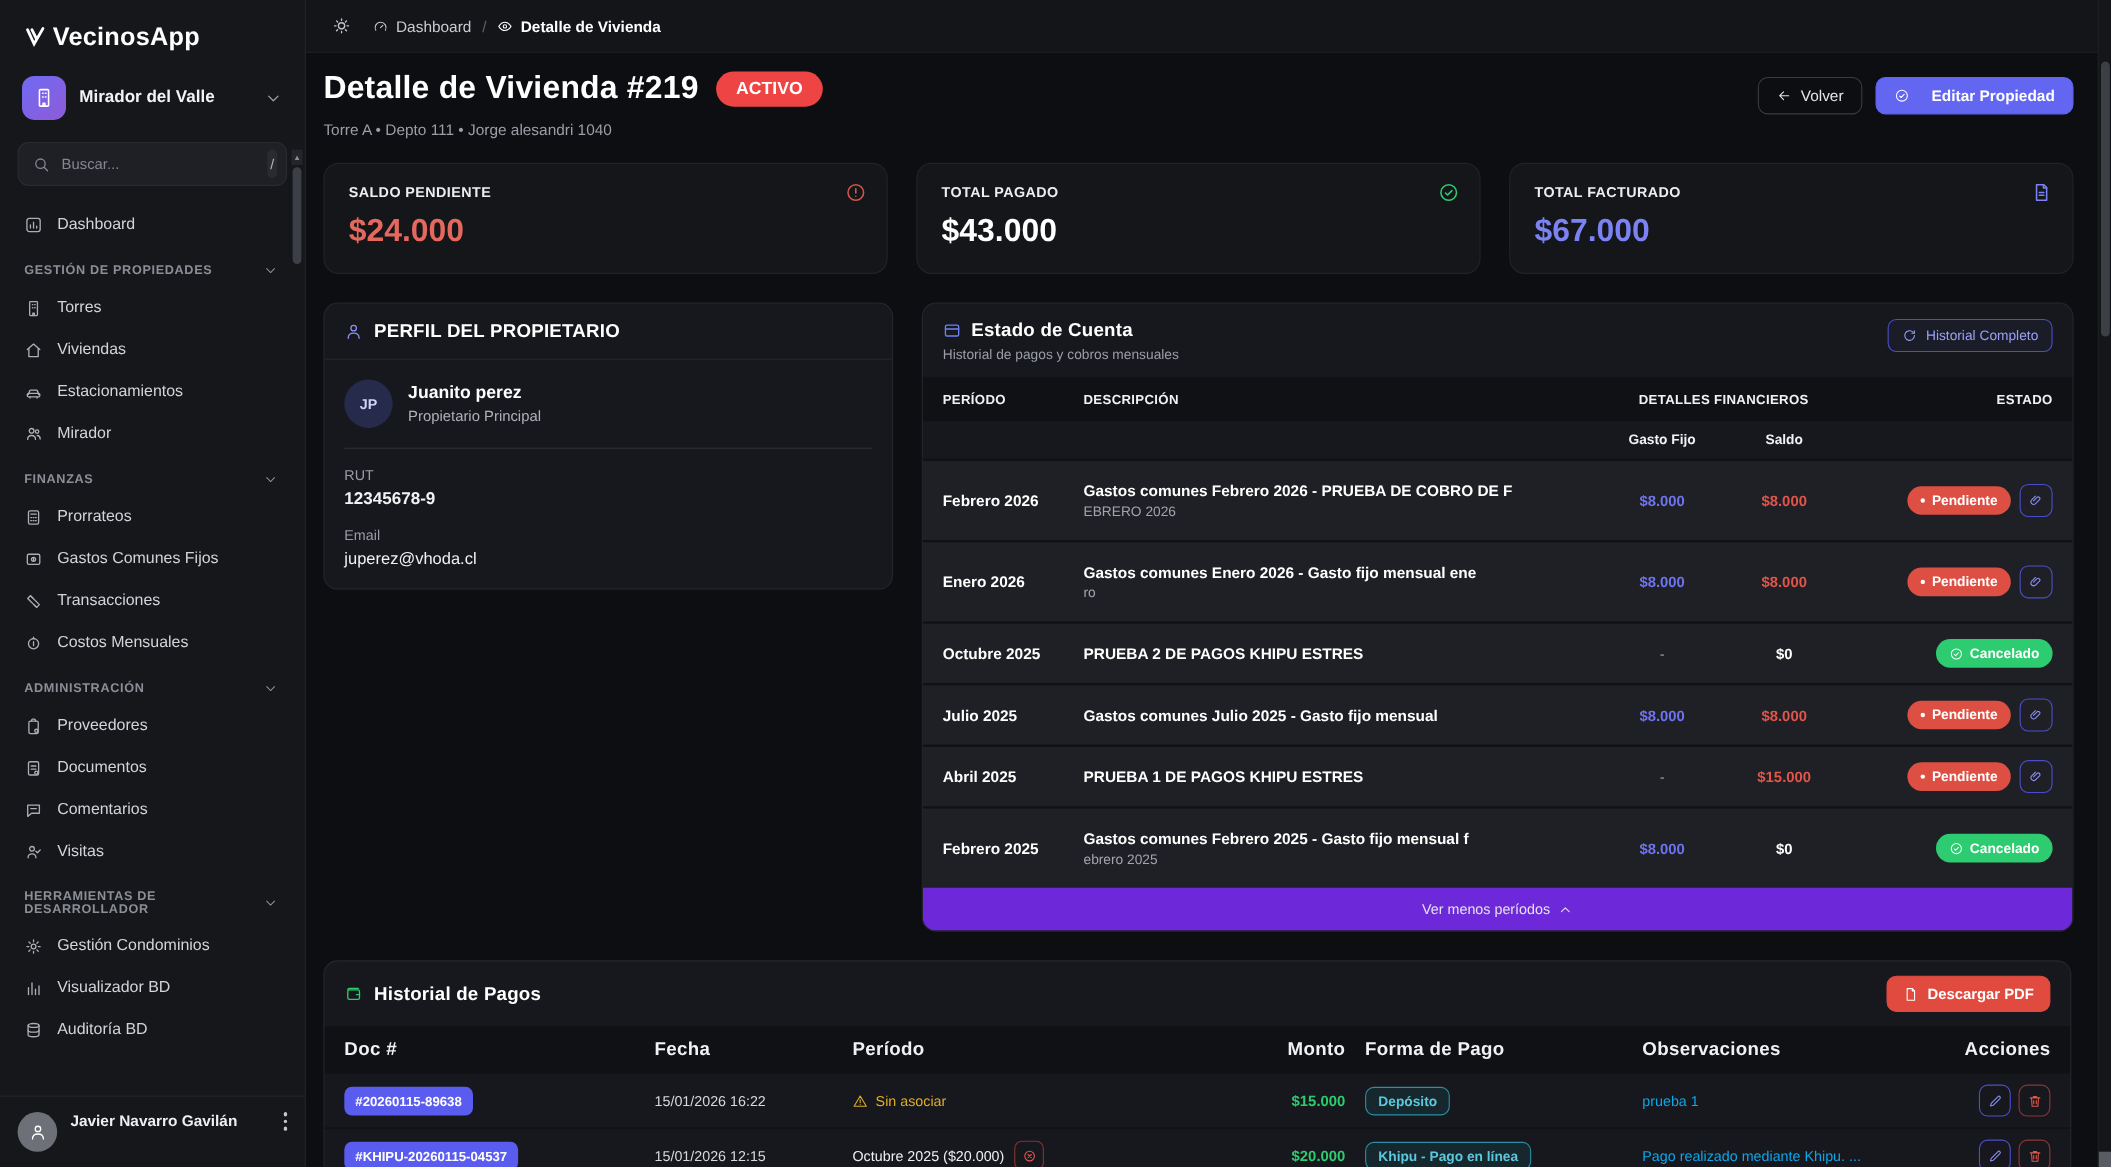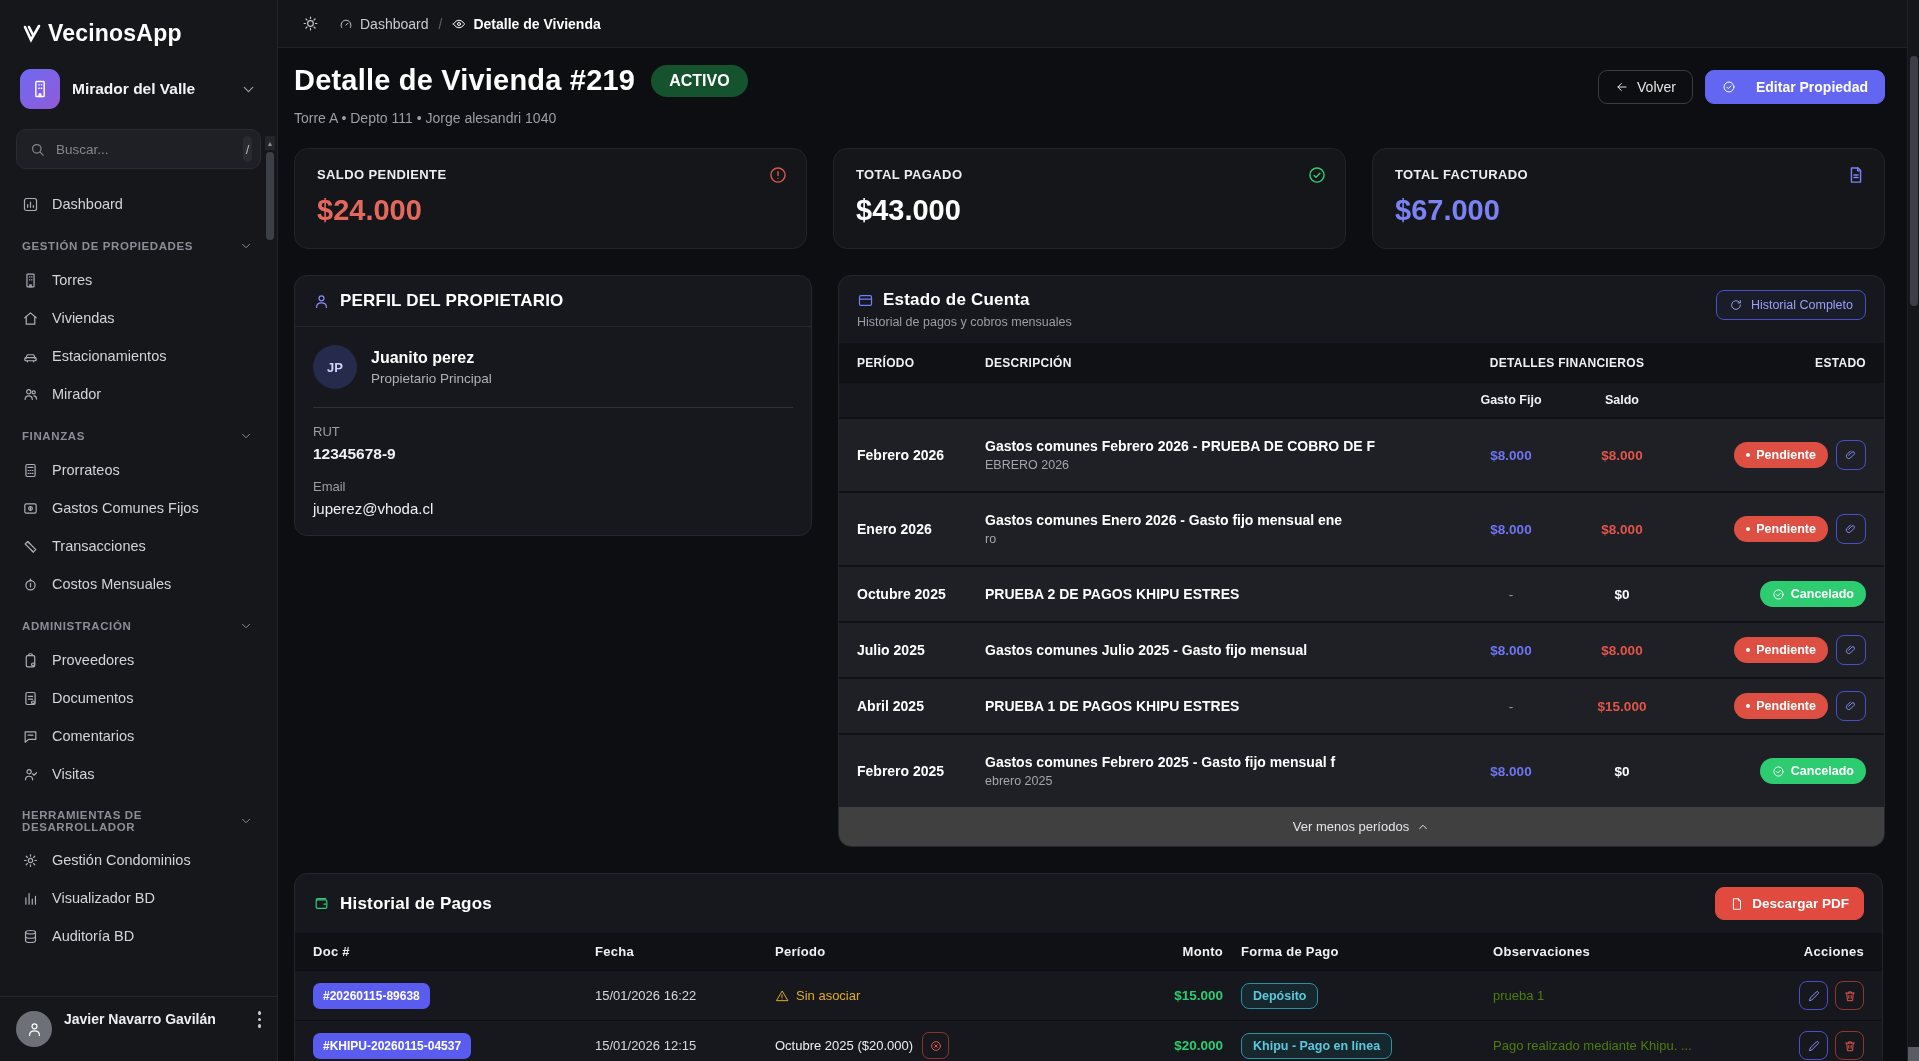--- a/index.html
+++ b/index.html
@@ -58,21 +58,21 @@
   .crumbs { display:flex; align-items:center; gap:10px; font-size:14px; color:#c9cbd0; }
   .crumb { display:flex; align-items:center; gap:7px; cursor:pointer; }
   .crumb.current { color:#fff; font-weight:700; }
   .crumb-sep { color:#5f626a; }
 
   .content { flex:1; padding:16px 22px 0 16px; overflow:hidden; }
 
   .title-row { display:flex; align-items:flex-start; justify-content:space-between; }
   .title-left { display:flex; align-items:center; gap:16px; }
   .page-title { font-size:29px; font-weight:800; color:#fff; letter-spacing:.2px; }
-  .badge-activo { background:#14532d; color:#fff; font-weight:700; font-size:16px; border-radius:999px;
+  .badge-activo { background:#ef4444; color:#fff; font-weight:700; font-size:16px; border-radius:999px;
     padding:7px 18px; }
   .title-actions { display:flex; gap:12px; margin-top:6px; }
   .btn { display:flex; align-items:center; gap:8px; border-radius:9px; font-size:14px; cursor:pointer;
     font-family:inherit; }
   .btn-ghost { background:transparent; border:1px solid #3a3b41; color:#e5e5e5; padding:8px 16px; }
   .btn-primary { background:#6366f1; border:1px solid #6366f1; color:#fff; font-weight:700; padding:8px 16px;gap:20px; }
   .subtitle { color:#9b9ea6; font-size:14px; margin:6px 0 22px; }
 
   
   .stats { display:flex; gap:26px; margin-bottom:26px; }
@@ -134,48 +134,48 @@
   .ec-saldo.red { color:#e1554a; } .ec-saldo.white { color:#fff; }
   .ec-est { width:188px; display:flex; align-items:center; justify-content:flex-end; gap:8px; }
   .pill { display:inline-flex; align-items:center; gap:6px; border-radius:999px; font-size:12.5px;
     font-weight:700; color:#fff; padding:6px 12px; }
   .pill.pendiente { background:#dd4f42; }
   .pill.cancelado { background:#2ecc71; }
   .pill .bdot { width:4px; height:4px; border-radius:50%; background:#fff; display:inline-block; }
   .icon-btn { width:30px; height:30px; border-radius:8px; display:flex; align-items:center;
     justify-content:center; background:transparent; cursor:pointer; }
   .icon-btn.link { border:1px solid #4b4ecb; color:#8a8ef5; }
-  .ec-footer { background:#404040; padding:12px; text-align:center; font-size:13px; color:#e3e4e8;
+  .ec-footer { background:#6d28d9; padding:12px; text-align:center; font-size:13px; color:#e3e4e8;
     display:flex; align-items:center; justify-content:center; gap:7px; cursor:pointer; }
 
   
   .pagos { margin-right:2px; }
   .pg-head { display:flex; align-items:center; justify-content:space-between; padding:13px 18px; }
   .pg-title-row { display:flex; align-items:center; gap:10px; }
   .pg-title-row .head-ic { color:#2ecc71; display:flex; }
   .btn-danger { background:#e14b3f; border:1px solid #e14b3f; color:#fff; font-weight:700;
     font-size:13.5px; padding:8px 14px; border-radius:9px; }
   .pg-thead { display:flex; align-items:center; background:#101114; padding:11px 18px; }
-  .pg-thead .th { font-size:13px; }
+  .pg-thead .th { font-size:17px; }
   .p-doc { width:282px; } .p-fecha { width:180px; } .p-per { width:352px; }
   .p-monto { width:96px; text-align:right; } .p-forma { width:256px; padding-left:18px; }
   .p-obs { flex:1; padding-left:14px; } .p-acc { width:86px; text-align:right; }
   .pg-row { display:flex; align-items:center; padding:10px 18px; min-height:48px; border-top:1px solid #0e0f12;
     background:#17181d; }
   .doc-badge { display:inline-block; background:#5a5cf0; color:#fff; font-size:12px; font-weight:700;
     border-radius:7px; padding:6px 10px; }
   .pg-fecha { font-size:13px; color:#d6d8dc; }
   .pg-per { display:flex; align-items:center; gap:9px; font-size:13px; color:#eceef0; }
   .warn-per { display:flex; align-items:center; gap:7px; color:#dfAE2a; color:#ddad28; font-size:13px; }
   .unlink-btn { width:27px; height:27px; border:1px solid rgba(225,75,63,.55); border-radius:7px;
     color:#e1554a; display:flex; align-items:center; justify-content:center; cursor:pointer; background:transparent; }
   .pg-monto { font-size:13.5px; font-weight:800; color:#2ecc71; }
   .forma-badge { display:inline-block; border:1px solid #2a8fa3; background:rgba(23,84,99,.25);
     color:#5cc8dc; font-size:12.5px; font-weight:600; border-radius:8px; padding:5px 11px; }
-  .pg-obs { font-size:13px; color:#4d7c0f; }
+  .pg-obs { font-size:13px; color:#0ea5e9; }
   .pg-acc { display:flex; gap:7px; justify-content:flex-end; }
   .icon-btn.edit { border:1px solid #4b4ecb; color:#8a8ef5; width:29px; height:29px; }
   .icon-btn.del { border:1px solid rgba(225,75,63,.6); color:#e1554a; width:29px; height:29px; }
 
   
   .page-scroll { width:12px; background:#15161a; border-left:1px solid #1f2024; display:flex;
     flex-direction:column; align-items:center; }
   .ps-thumb { width:8px; height:250px; background:#3d3f46; border-radius:4px; margin-top:56px; }
   .ps-bottom { margin-top:auto; width:12px; height:14px; background:#5a5c63; }
 </style>

